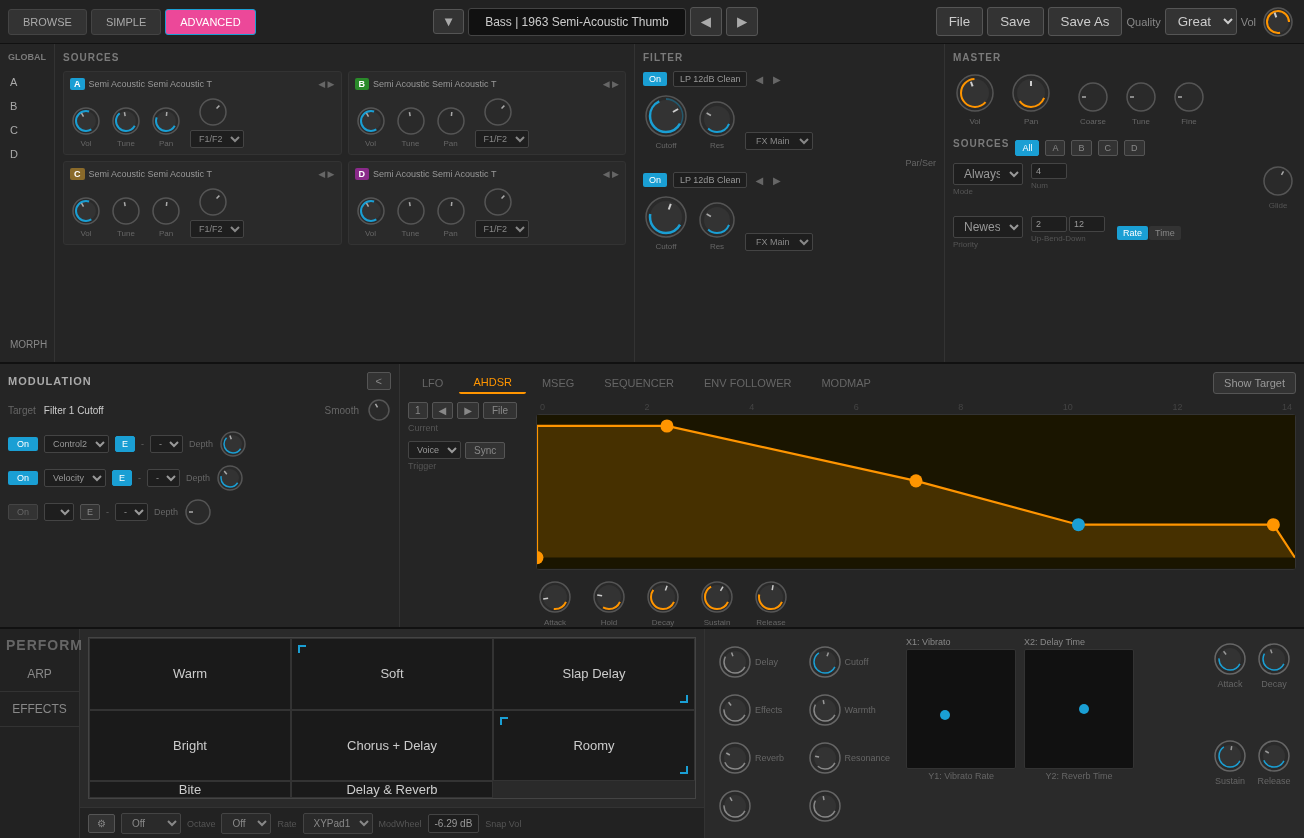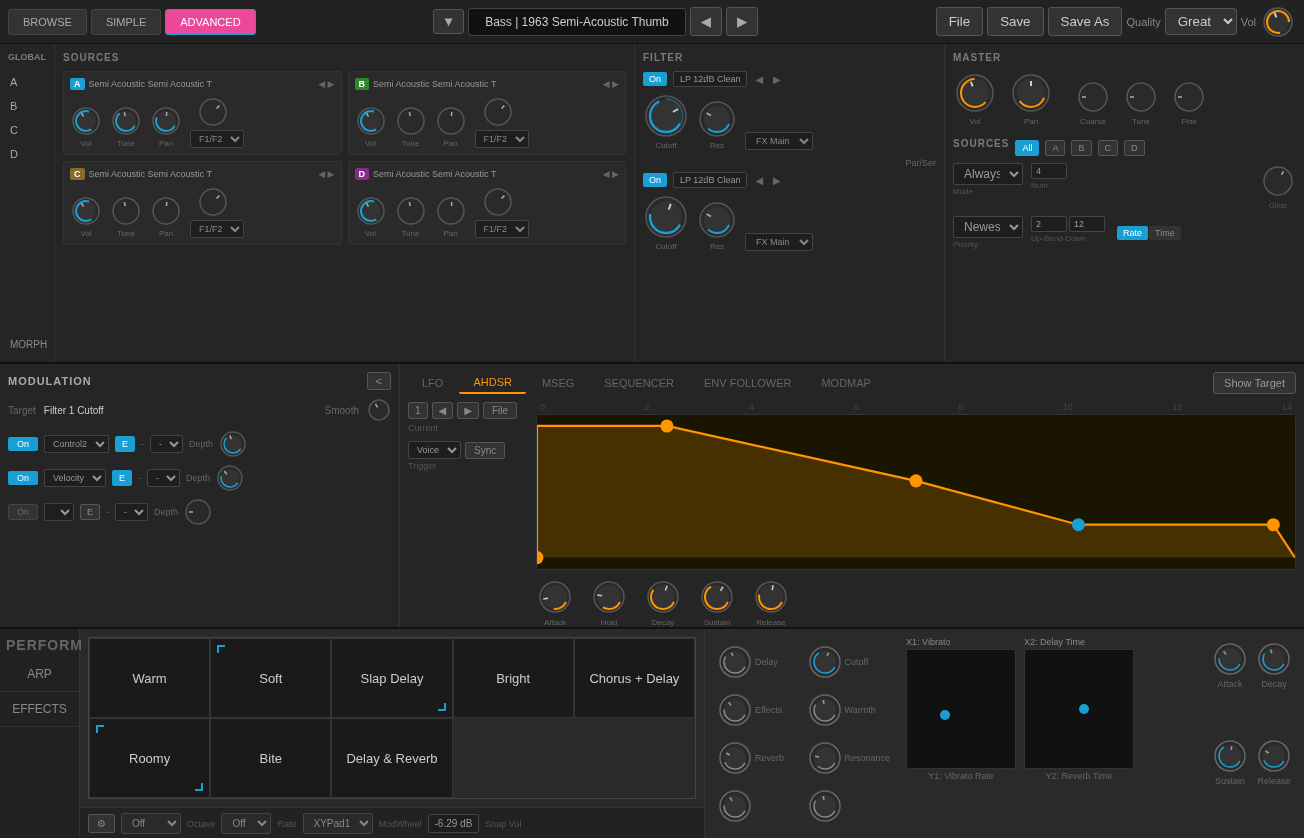--- a/index.html
+++ b/index.html
@@ -111,21 +111,21 @@
     .env-knobs-row { display: flex; gap: 16px; margin-top: 8px; align-items: flex-end; }
 
     
     .perform-area { display: flex; height: 210px; background: #2a2a2a; }
     .perform-sidebar { width: 80px; background: #222; border-right: 1px solid #333; display: flex; flex-direction: column; }
     .perform-label { color: #666; font-size: 14px; padding: 8px 6px 4px; font-weight: bold; letter-spacing: 1px; }
     .perform-tab { color: #888; font-size: 12px; padding: 10px 8px; cursor: pointer; text-align: center; border-bottom: 1px solid #333; }
 
     
     .perform-main { flex: 1; display: flex; flex-direction: column; }
-    .perform-grid { display: grid; grid-template-columns: 1fr 1fr 1fr 1fr 1fr; grid-template-rows: 1fr 1fr; flex: 1; margin: 8px; gap: 0; border: 1px solid #444; }
+    .perform-grid { display: grid; grid-template-columns: 1fr 1fr 1fr; grid-template-rows: 1fr 1fr; flex: 1; margin: 8px; gap: 0; border: 1px solid #444; }
     .perf-cell { background: #1a1a1a; border: 1px solid #333; display: flex; align-items: center; justify-content: center; color: #ccc; font-size: 13px; cursor: pointer; position: relative; }
     .perf-cell .corner-tl { position: absolute; top: 6px; left: 6px; width: 8px; height: 8px; border-top: 2px solid #1a9fd4; border-left: 2px solid #1a9fd4; }
     .perf-cell .corner-br { position: absolute; bottom: 6px; right: 6px; width: 8px; height: 8px; border-bottom: 2px solid #1a9fd4; border-right: 2px solid #1a9fd4; }
 
     .perform-controls { display: flex; align-items: center; gap: 6px; padding: 4px 8px; background: #222; border-top: 1px solid #333; height: 32px; }
     .ctrl-btn { background: #333; border: 1px solid #555; color: #888; padding: 3px 8px; border-radius: 2px; cursor: pointer; font-size: 10px; }
     .ctrl-select { background: #2a2a2a; border: 1px solid #444; color: #888; font-size: 10px; padding: 3px 6px; border-radius: 2px; width: 60px; }
     .ctrl-label { color: #555; font-size: 9px; }
     .ctrl-value { background: #1e1e1e; border: 1px solid #444; color: #999; font-size: 10px; padding: 3px 6px; border-radius: 2px; }
 

